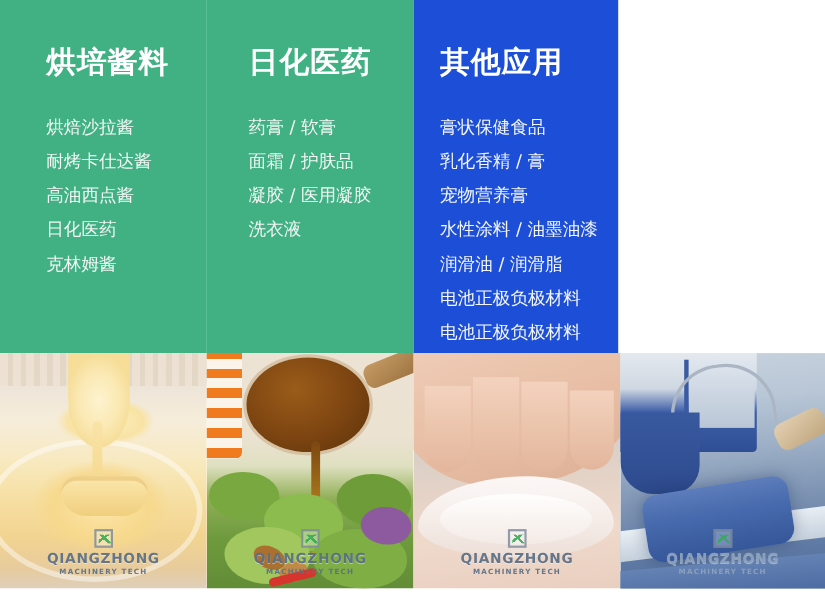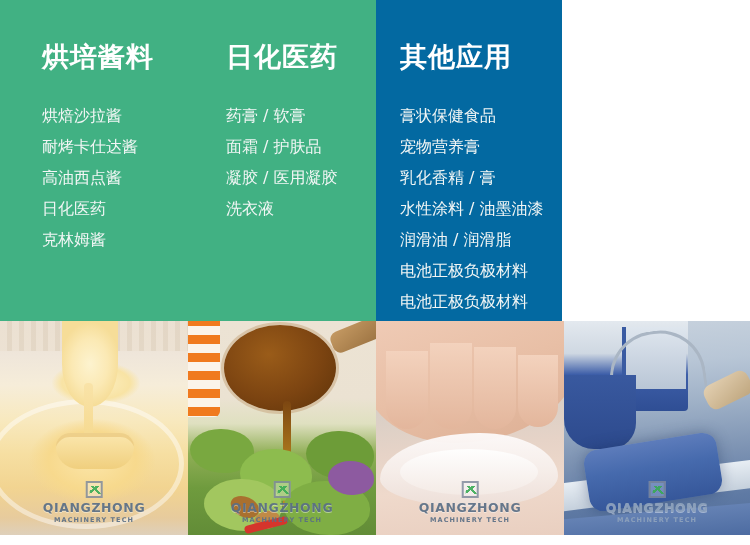--- a/index.html
+++ b/index.html
@@ -15,21 +15,21 @@
   
   .panels {
     position:absolute; left:0; top:0;
     width:750px; height:321px;
     display:flex;
   }
   .panel { position:relative; height:321px; overflow:hidden; }
   .panel.c0 { width:188px; background:#41b183; }
   .panel.c1 { width:188px; background:#4263ad; }
   .panel.c2 { width:188px; background:#41b183; }
-  .panel.c3 { width:186px; background:#0369a1; }
+  .panel.c3 { width:186px; background:#1d4ed8; }
 
   .panel-title {
     position:absolute; left:0; right:0; top:40px;
     padding-left:42px;
     font-size:27px; font-weight:bold; color:#ffffff;
     letter-spacing:1px; line-height:34px; white-space:nowrap;
   }
   .panel.c1 .panel-title,
   .panel.c3 .panel-title { padding-left:24px; }
   .panel.c2 .panel-title { padding-left:38px; }
@@ -268,22 +268,22 @@
         <li>面霜 / 护肤品</li>
         <li>凝胶 / 医用凝胶</li>
         <li>洗衣液</li>
       </ul>
     </div>
 
     <div class="panel c3">
       <div class="panel-title">其他应用</div>
       <ul class="panel-list">
         <li>膏状保健食品</li>
+        <li>乳化香精 / 膏</li>
         <li>宠物营养膏</li>
-        <li>乳化香精 / 膏</li>
         <li>水性涂料 / 油墨油漆</li>
         <li>润滑油 / 润滑脂</li>
         <li>电池正极负极材料</li>
         <li>电池正极负极材料</li>
       </ul>
     </div>
 
   </div>
 
   <div class="photos">

